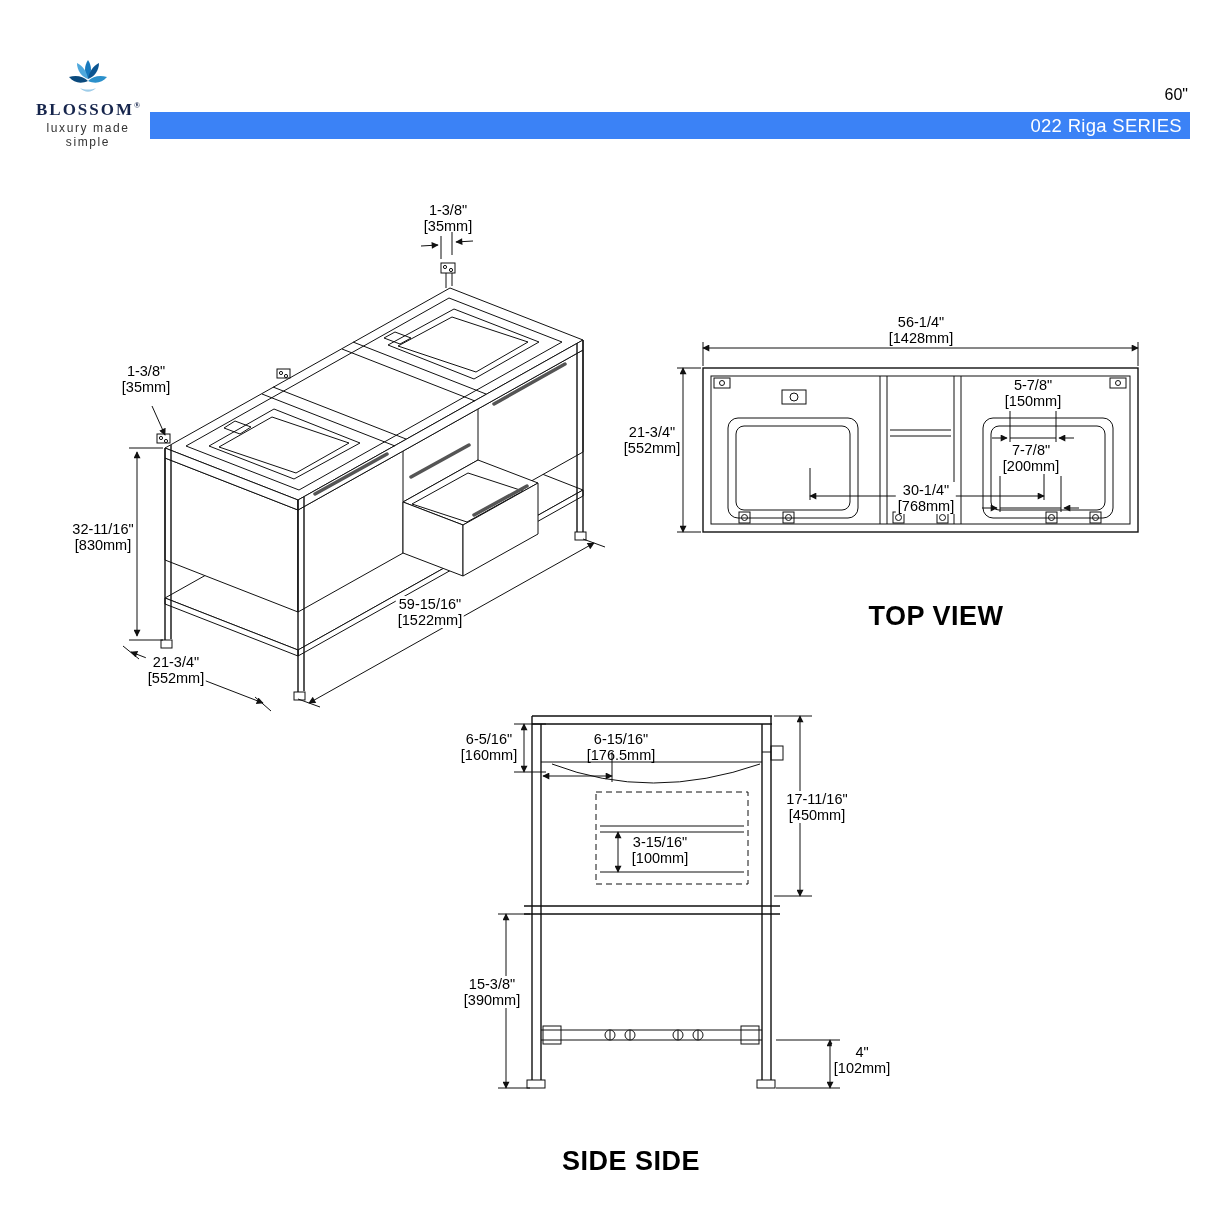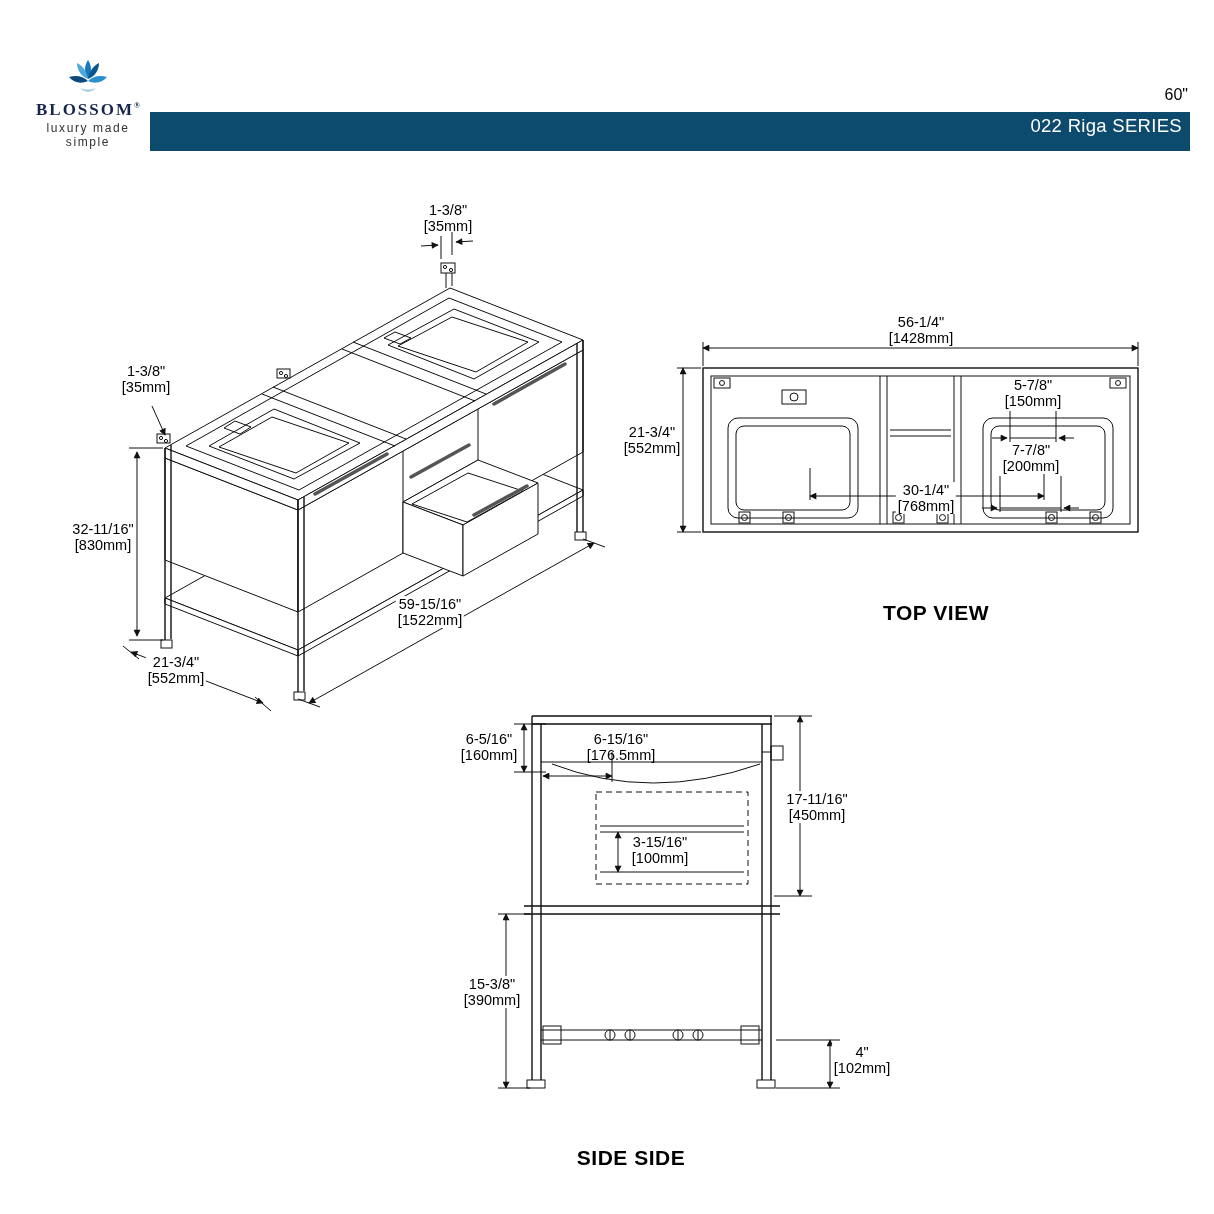--- a/index.html
+++ b/index.html
@@ -4,30 +4,30 @@
 <style>
   *{box-sizing:border-box}
   html,body{margin:0;padding:0}
   body{width:1214px;height:1214px;background:#fff;position:relative;overflow:hidden;
        font-family:"Liberation Sans",sans-serif;color:#000}
   .drawing{position:absolute;left:0;top:0}
   .dim{position:absolute;transform:translateX(-50%);text-align:center;font-size:14.5px;
        line-height:16px;white-space:nowrap;padding:0 2px}
   .dim span{display:block}
   .dim.bg{background:#fff}
-  .view-title{position:absolute;transform:translateX(-50%);font-size:21px;font-weight:bold;
+  .view-title{position:absolute;transform:translateX(-50%);font-size:27px;font-weight:bold;
        letter-spacing:.5px;white-space:nowrap}
   .logo{position:absolute;left:26px;top:58px;width:124px;text-align:center}
   .logo svg{display:block;margin:0 auto}
   .brand{font-family:"Liberation Serif",serif;font-weight:bold;font-size:17px;
        letter-spacing:2px;color:#16254c;margin-top:2px}
   .brand sup{font-size:8px;letter-spacing:0}
   .tagline{font-size:12px;letter-spacing:1.6px;color:#333;margin-top:1px}
   .size-label{position:absolute;right:26px;top:86px;font-size:16px}
-  .series-bar{position:absolute;left:150px;right:24px;top:112px;height:39px;background:#0c4a6e}
+  .series-bar{position:absolute;left:150px;right:24px;top:112px;height:27px;background:#3b82f6}
   .series-bar span{display:block;text-align:right;color:#fff;font-size:18.5px;line-height:27px;
        padding-right:8px;letter-spacing:.3px}
   .s{stroke:#111;stroke-width:1;fill:none}
   .s2{stroke:#111;stroke-width:1.4;fill:none}
   .sw{stroke:#111;stroke-width:1;fill:#fff}
   .dash{stroke:#111;stroke-width:1;fill:none;stroke-dasharray:6 4}
   .hd{stroke:#555;stroke-width:3.5;stroke-linecap:round;fill:none}
 </style>
 </head>
 <body>

